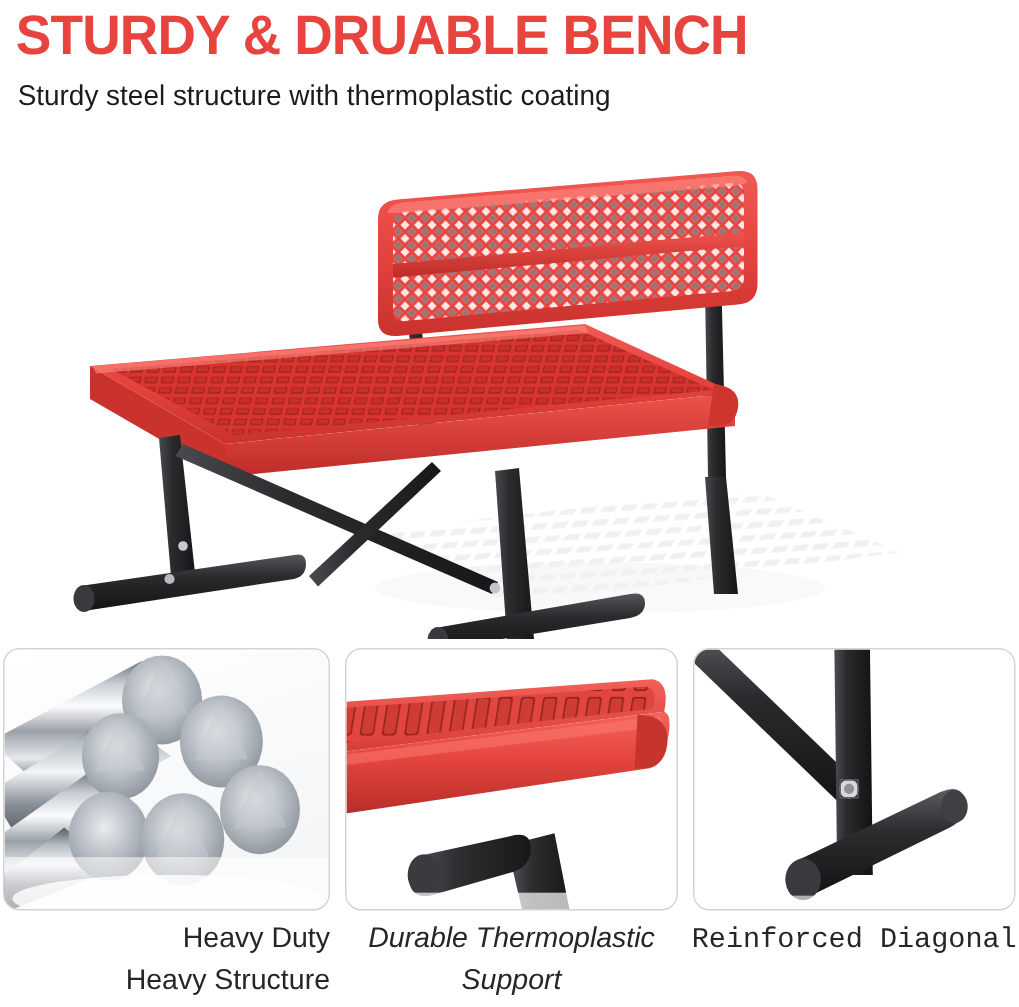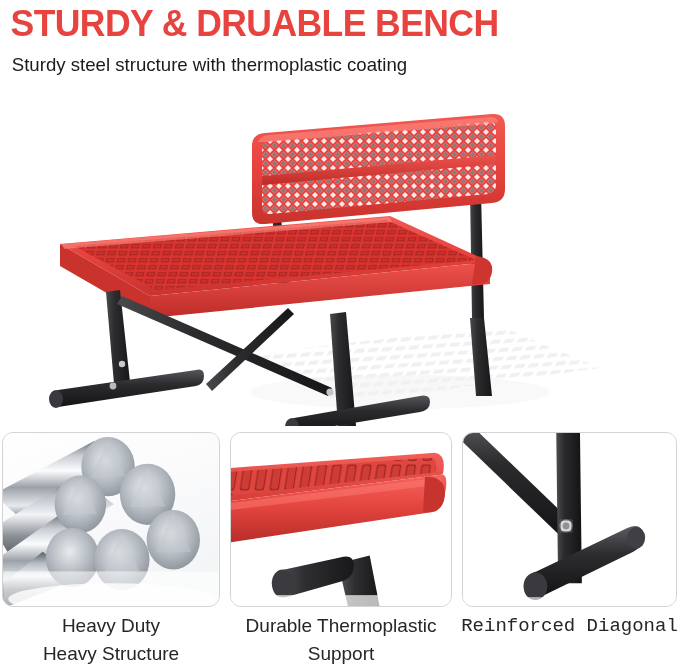--- a/index.html
+++ b/index.html
@@ -46,22 +46,22 @@
   .panel svg{ display:block; width:100%; height:100%; }
 
   
   .caps{ position:absolute; left:0; top:612px; width:679px; height:59px; }
   .cap{
     position:absolute; top:0;
     text-align:center;
     font-size:19px; line-height:28px;
     color:#262626; font-weight:normal;
   }
-  .c1{ left:2px;   width:218px; }
-  .c2{ left:228px; width:226px; }
+  .c1{ left:2px;   width:218px;text-align:right; }
+  .c2{ left:228px; width:226px;font-style:italic; }
   .c3{ left:460px; width:219px;font-family:Liberation Mono, monospace; }
   .cap .l2{ display:block; }
 </style>
 </head>
 <body>
 
 <div id="page">
 
   <div class="hdr">
     <div class="title">STURDY &amp; DRUABLE BENCH</div>

